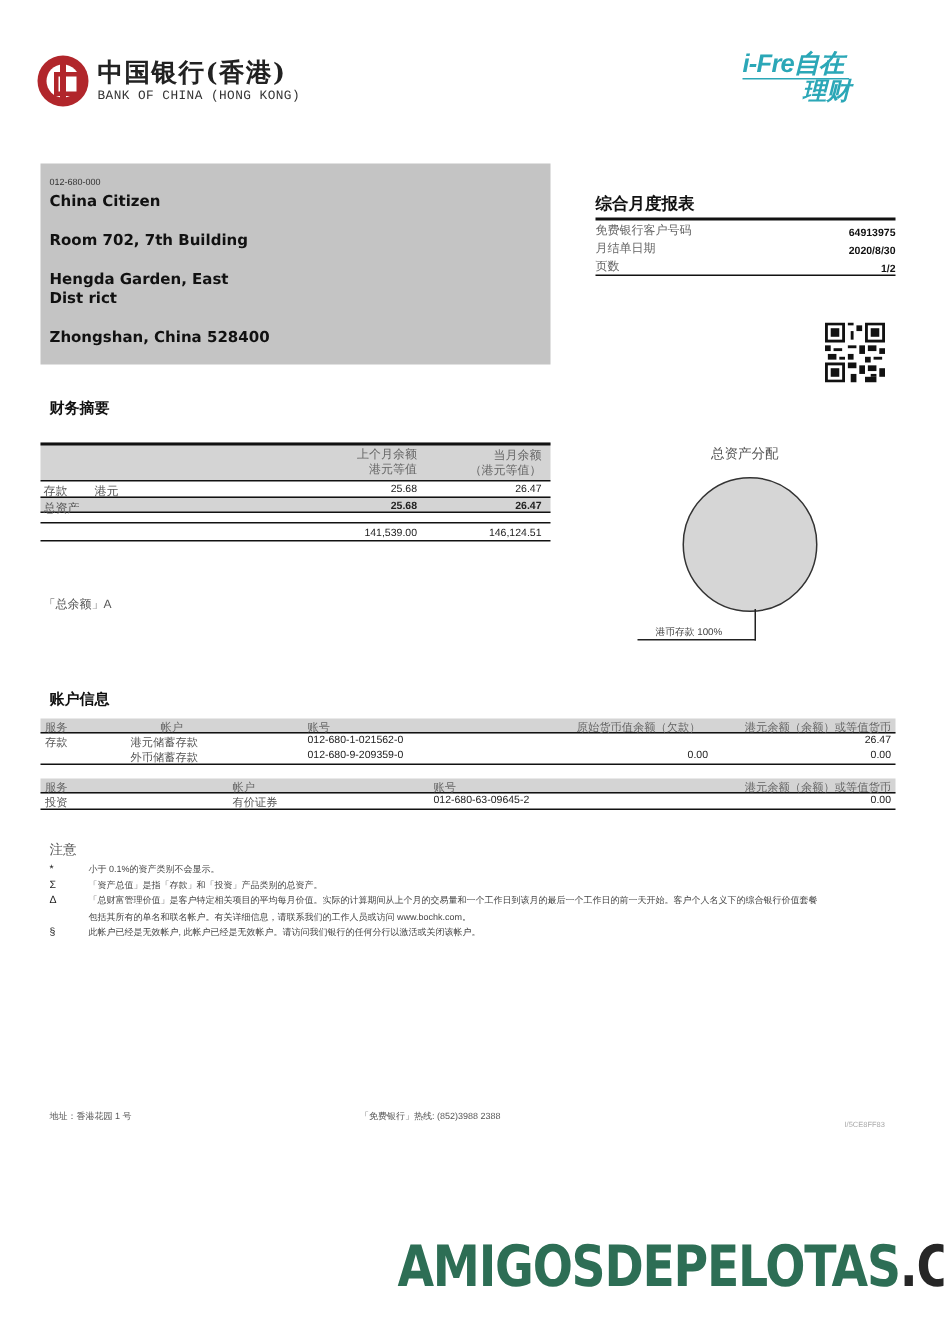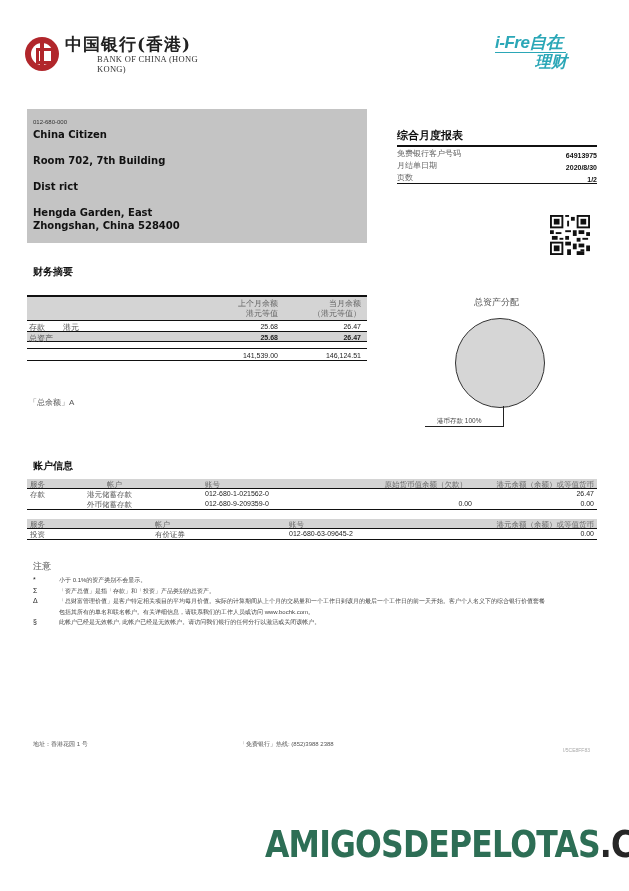--- a/index.html
+++ b/index.html
@@ -7,21 +7,21 @@
   .abs { position: absolute; }
 
   
   .boc-logo { left: 25px; top: 34px; width: 185px; height: 40px; display: flex; align-items: center; }
   .boc-emblem { width: 34px; height: 34px; border-radius: 50%; background: #b1262b; position: relative; flex-shrink: 0; }
   .boc-emblem::before { content: ""; position: absolute; left: 6px; top: 6px; width: 22px; height: 22px; border-radius: 50%; background: #fff; }
   .boc-emblem::after { content: ""; position: absolute; left: 11px; top: 11px; width: 12px; height: 10px; border: 3px solid #b1262b; background: #fff; }
   .boc-emblem .bar { position: absolute; left: 15px; top: 3px; width: 4px; height: 28px; background: #b1262b; z-index: 1; }
   .boc-text { margin-left: 6px; display: flex; flex-direction: column; }
   .boc-cn { font-family: "DejaVu Serif", serif; font-size: 17px; font-weight: bold; color: #222; letter-spacing: 1px; line-height: 20px; }
-  .boc-en { font-family: Liberation Serif, serif; font-size: 8.5px; color: #333; letter-spacing: 0.3px; margin-left: 32px; }
+  .boc-en { font-family: Liberation Mono, monospace; font-size: 8.5px; color: #333; letter-spacing: 0.3px; }
 
   .ifree { right: 44px; top: 34px; width: 90px; height: 40px; color: #2ba7b7; font-style: italic; font-weight: bold; }
   .ifree-top { font-size: 17px; line-height: 18px; letter-spacing: -0.5px; border-bottom: 1.5px solid #2ba7b7; display: inline-block; padding-right: 4px; }
   .ifree-bottom { font-size: 16px; line-height: 18px; padding-left: 40px; }
 
   
   .addr-box { left: 27px; top: 109px; width: 340px; height: 134px; background: #c4c4c4; padding: 10px 6px; }
   .addr-code { font-size: 6px; color: #333; margin-bottom: 3px; }
   .addr-line { font-family: "DejaVu Sans", sans-serif; font-weight: bold; font-size: 10px; color: #111; line-height: 13px; }
   .mb14 { margin-bottom: 13px; }
@@ -97,22 +97,22 @@
 </div>
 <div class="abs ifree">
   <div class="ifree-top">i-Fre自在</div>
   <div class="ifree-bottom">理财</div>
 </div>
 
 <div class="abs addr-box">
   <div class="addr-code">012-680-000</div>
   <div class="addr-line mb14">China Citizen</div>
   <div class="addr-line mb14">Room 702, 7th Building</div>
+  <div class="addr-line">Hengda Garden, East</div>
   <div class="addr-line mb14">Dist rict</div>
-  <div class="addr-line">Hengda Garden, East</div>
   <div class="addr-line">Zhongshan, China 528400</div>
 </div>
 
 <div class="abs stmt">
   <div class="stmt-title">综合月度报表</div>
   <div class="stmt-rows">
     <div class="stmt-row">
       <span class="k">免费银行客户号码</span>
       <span class="v">64913975</span>
     </div>

